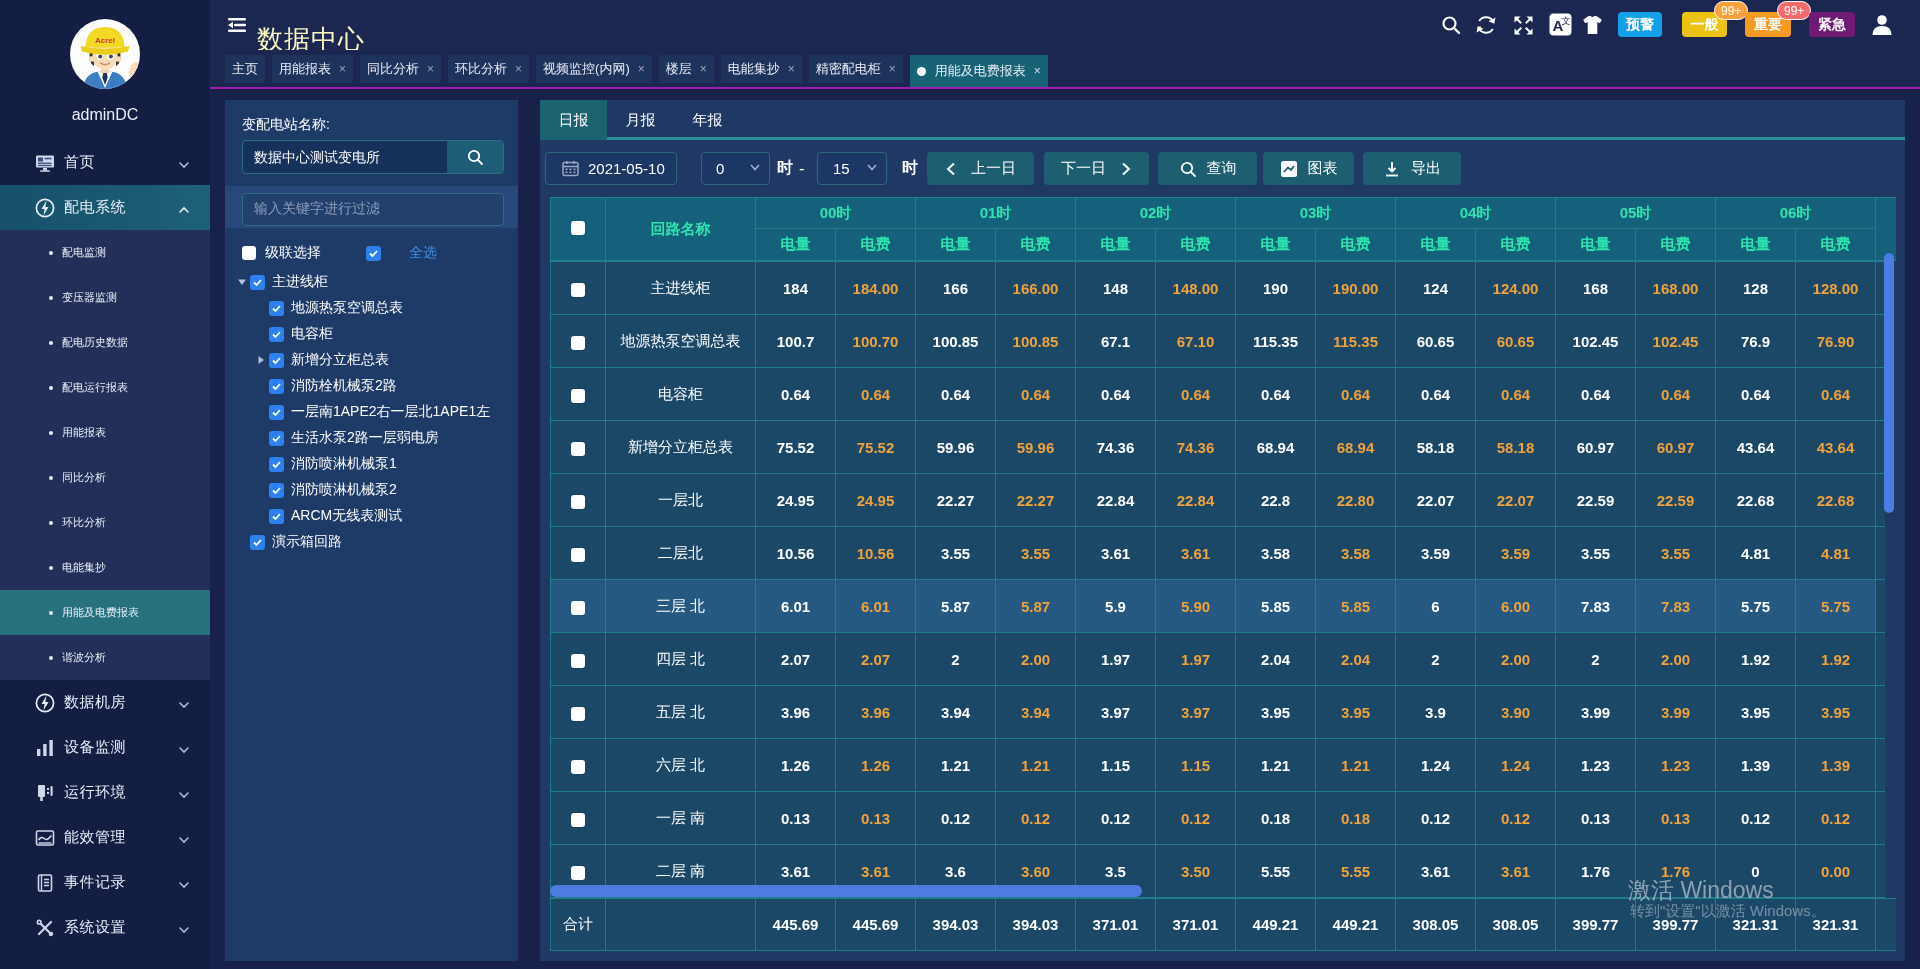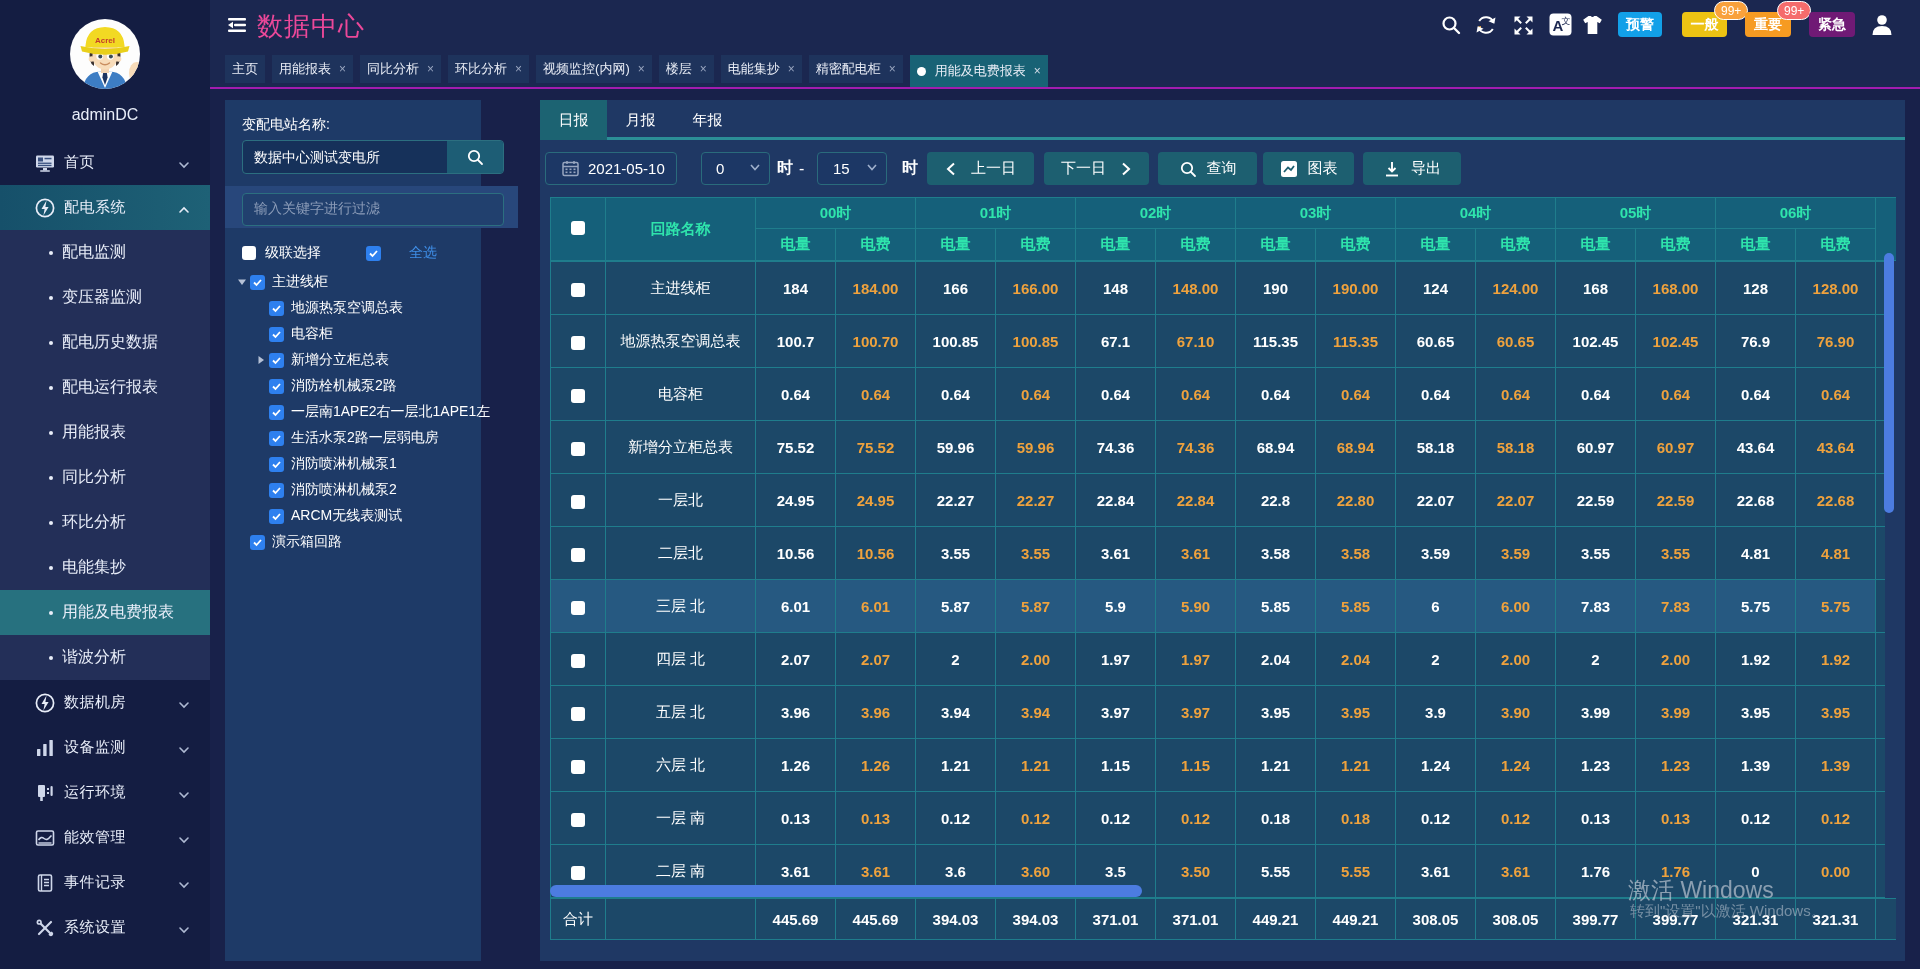--- a/index.html
+++ b/index.html
@@ -9,42 +9,42 @@
 #sidebar{position:absolute;left:0;top:0;width:210px;height:969px;background:#141d42;z-index:5}
 #avatar{position:absolute;left:70px;top:19px}
 #uname{position:absolute;left:0;top:106px;width:210px;text-align:center;color:#e9eef9;font-size:16px}
 #menu{position:absolute;left:0;top:140px;width:210px}
 .mi{height:45px;display:flex;align-items:center;position:relative;color:#e9eef9;font-size:15px}
 .mico{width:20px;height:20px;margin-left:35px;display:flex;align-items:center}
 .mtx{margin-left:9px;letter-spacing:0.5px}
 .mchev{position:absolute;right:20px;top:17px}
 .mi.actp{background:linear-gradient(90deg,#16506a,#1e6176)}
 #submenu{background:#232f58;padding:0}
-.smi{height:45px;display:flex;align-items:center;color:#e9eef9;font-size:16px;position:relative}
+.smi{height:45px;display:flex;align-items:center;color:#e9eef9;font-size:11px;position:relative}
 .smi .dot{width:4px;height:4px;border-radius:50%;background:#e9eef9;margin-left:49px;margin-right:9px}
 .smi.act{background:#27717f}
 
 
 #hdr{position:absolute;left:210px;top:0;width:1710px;height:50px;background:#1b2750}
 #fold{position:absolute;left:18px;top:17px}
-#title{position:absolute;left:47px;top:9px;font-size:26px;color:#ec4899;letter-spacing:1px}
+#title{position:absolute;left:47px;top:22px;font-size:26px;color:#fef9c3;letter-spacing:1px}
 .hico{position:absolute;top:12px}
 .hbtn{position:absolute;top:12px;height:25px;border-radius:4px;color:#fff;font-size:14px;display:flex;align-items:center;justify-content:center;font-weight:bold}
 .badge{position:absolute;top:-11px;left:32px;height:19px;padding:0 6px;border-radius:10px;border:1.5px solid #fff;color:#fff;font-size:12px;display:flex;align-items:center;font-weight:normal}
 
 
 #tabbar{position:absolute;left:210px;top:50px;width:1710px;height:39px;background:#1b2750;border-bottom:2px solid #a21caf;display:flex;align-items:flex-start;padding-left:15px}
 .ttab{margin-top:5px;margin-right:7px;height:28px;background:#1e335c;color:#e9edf6;font-size:13px;display:flex;align-items:center;padding:0 7px;white-space:nowrap}
 .ttab .tx{color:#9aa6c0;font-size:12px;margin-left:8px}
 .ttab.active{background:#186275;height:32px}
 .ttab.active .tx{color:#d5dce8}
 .tdot{width:9px;height:9px;border-radius:50%;background:#fff;margin-right:9px}
 
 
-#qpanel{position:absolute;left:225px;top:100px;width:256px;height:861px;background:#1e3a67}
+#qpanel{position:absolute;left:225px;top:100px;width:293px;height:861px;background:#1e3a67}
 #qlabel{position:absolute;left:17px;top:16px;color:#fff;font-size:14px}
 #qinput{position:absolute;left:17px;top:40px;width:262px;height:34px;border:1px solid #2c6f80;border-radius:4px;background:#16315a;display:flex}
 #qinput .txt{flex:1;color:#fff;font-size:14px;line-height:32px;padding-left:11px}
 #qsbtn{width:56px;background:#1d5d75;border-radius:0 3px 3px 0;display:flex;align-items:center;justify-content:center}
 #fband{position:absolute;left:0;top:86px;width:293px;height:42px;background:#28477b}
 #finput{position:absolute;left:17px;top:7px;width:262px;height:33px;border:1px solid #2c6f80;border-radius:4px;background:#21406e;color:#8c9cb8;font-size:14px;line-height:28px;padding-left:11px}
 #cbrow{position:absolute;left:17px;top:145px;width:260px;height:16px;display:flex;align-items:center}
 .wcb{display:inline-block;width:14px;height:14px;background:#fff;border-radius:3px}
 .bcb{display:inline-block;width:15px;height:15px;background:#2e80ef;border-radius:3px;display:flex;align-items:center;justify-content:center}
 #cbrow .lb1{color:#fff;font-size:14px;margin-left:9px}
@@ -71,21 +71,21 @@
 td,th{border:1px solid #1f7d8c;text-align:center;overflow:hidden;white-space:nowrap}
 #thead th{background:#15607a;color:#2fe4ac;font-size:15px;font-weight:bold}
 #thead tr.r1 th{height:31px}
 #thead tr.r2 th{height:32px}
 #tbody td{background:#1c4868;height:53px;color:#fff;font-size:15px;font-weight:bold}
 #tbody tr.hl td{background:#265981}
 #tbody tr.hl td.sliver{background:#1c4868}
 #tbody td.fee{color:#efa23d}
 #tbody td.nm{font-weight:normal}
 #tbody td.sliver{border-right:none}
-#tfoot td{background:#1c4868;height:41px;color:#fff;font-size:15px;font-weight:bold}
+#tfoot td{background:#1c4868;height:52px;color:#fff;font-size:15px;font-weight:bold}
 #tfoot td:last-child{}
 .cbc .wcb{vertical-align:middle}
 #vscroll{position:absolute;left:1344px;top:153px;width:10px;height:260px;background:#4c7ce0;border-radius:5px}
 #hscroll{position:absolute;left:10px;top:785px;width:592px;height:12px;background:#4c7ce0;border-radius:6px}
 
 
 #wm1{position:absolute;left:1628px;top:875px;font-size:23px;color:rgba(198,205,215,0.66);z-index:9}
 #wm2{position:absolute;left:1630px;top:902px;font-size:15px;color:rgba(192,200,211,0.55);z-index:9}
 </style></head>
 <body>

